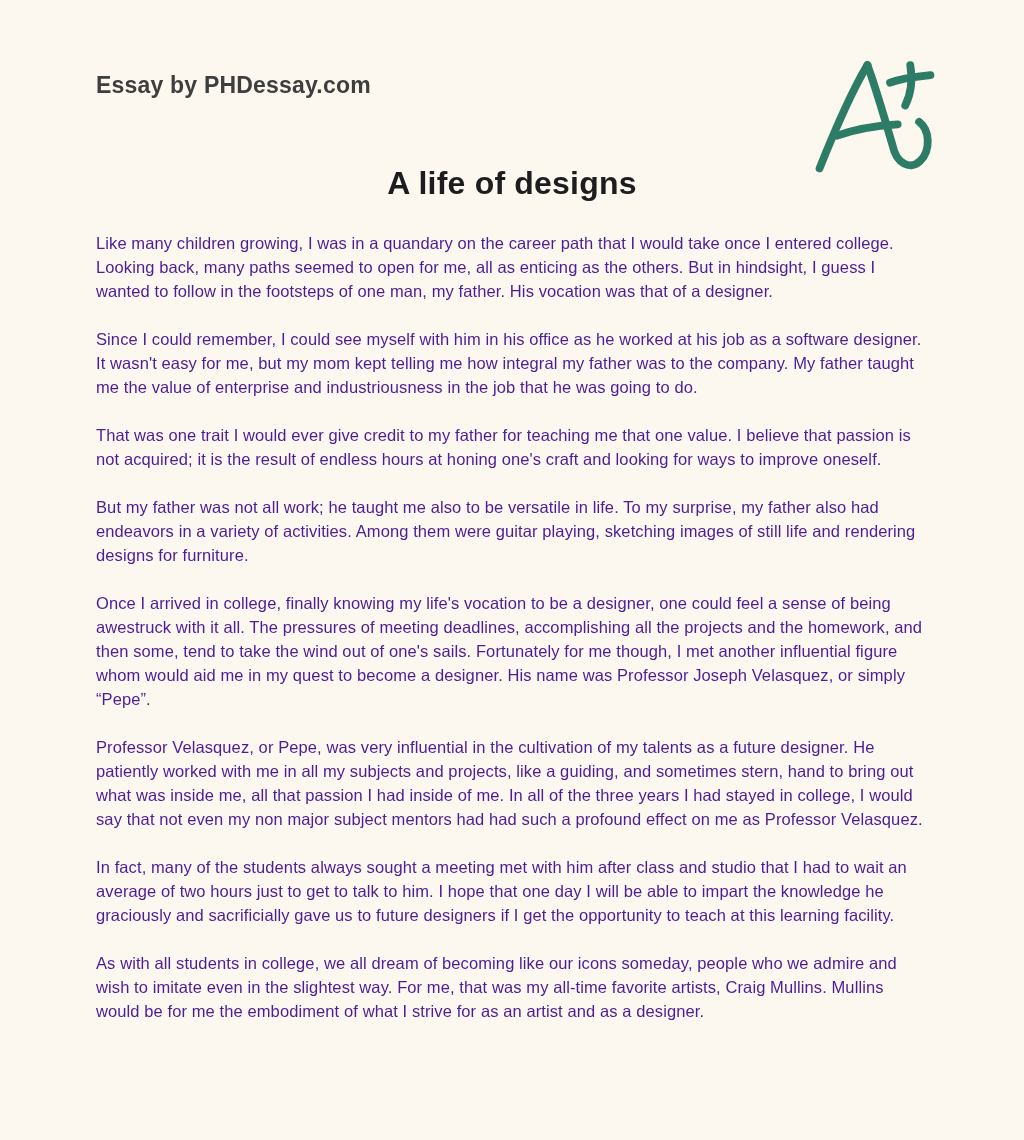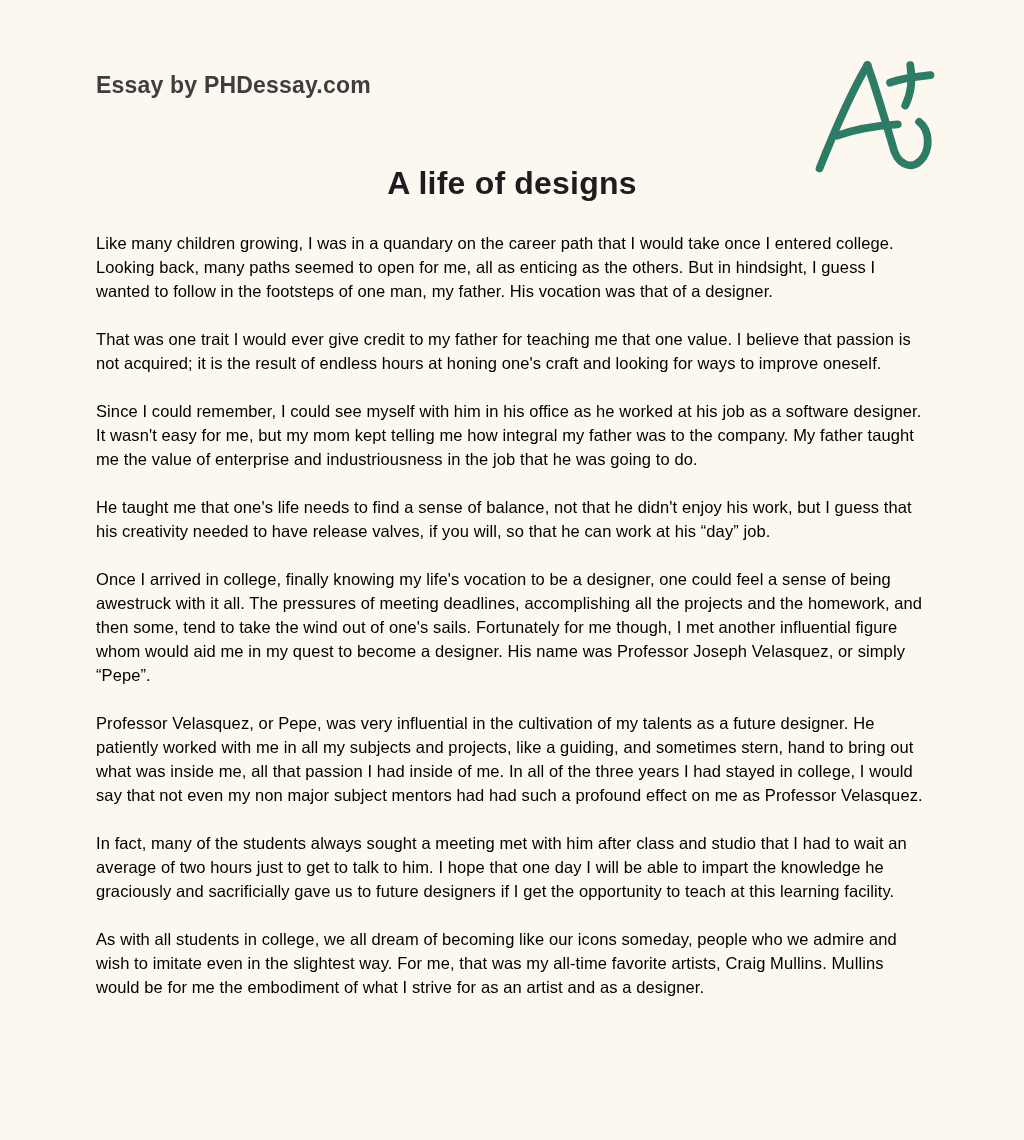--- a/index.html
+++ b/index.html
@@ -50,21 +50,21 @@
     color: #1d1d1f;
     letter-spacing: 0.2px;
     text-align: center;
   }
   .essay-body {
     margin-top: 29px;
   }
   .essay-body p {
     font-size: 16.5px;
     line-height: 24px;
-    color: #000000;
+    color: #4c1d95;
     letter-spacing: 0.1px;
     margin-bottom: 24px;
   }
 </style>
 </head>
 <body>
 
 <div class="page">
   <div class="content">
 
@@ -78,23 +78,23 @@
           <path d="M78,8 C80,20 79,30 74,40"></path>
           <path d="M62,22 C72,18 84,17 94,16"></path>
         </svg>
       </span>
     </div>
 
     <h1 class="essay-title">A life of designs</h1>
 
     <div class="essay-body">
       <p>Like many children growing, I was in a quandary on the career path that I would take once I entered college. Looking back, many paths seemed to open for me, all as enticing as the others. But in hindsight, I guess I wanted to follow in the footsteps of one man, my father. His vocation was that of a designer.</p>
+      <p>Since I could remember, I could see myself with him in his office as he worked at his job as a software designer. It wasn't easy for me, but my mom kept telling me how integral my father was to the company. My father taught me the value of enterprise and industriousness in the job that he was going to do.</p>
       <p>That was one trait I would ever give credit to my father for teaching me that one value. I believe that passion is not acquired; it is the result of endless hours at honing one's craft and looking for ways to improve oneself.</p>
-      <p>Since I could remember, I could see myself with him in his office as he worked at his job as a software designer. It wasn't easy for me, but my mom kept telling me how integral my father was to the company. My father taught me the value of enterprise and industriousness in the job that he was going to do.</p>
-      <p>He taught me that one's life needs to find a sense of balance, not that he didn't enjoy his work, but I guess that his creativity needed to have release valves, if you will, so that he can work at his “day” job.</p>
+      <p>But my father was not all work; he taught me also to be versatile in life.  To my surprise, my father also had endeavors in a variety of activities. Among them were guitar playing, sketching images of still life and rendering designs for furniture.</p>
       <p>Once I arrived in college, finally knowing my life's vocation to be a designer, one could feel a sense of being awestruck with it all. The pressures of meeting deadlines, accomplishing all the projects and the homework, and then some, tend to take the wind out of one's sails. Fortunately for me though, I met another influential figure whom would aid me in my quest to become a designer. His name was Professor Joseph Velasquez, or simply “Pepe”.</p>
       <p>Professor Velasquez, or Pepe, was very influential in the cultivation of my talents as a future designer. He patiently worked with me in all my subjects and projects, like a guiding, and sometimes stern, hand to bring out what was inside me, all that passion I had inside of me. In all of the three years I had stayed in college, I would say that not even my non major subject mentors had had such a profound effect on me as Professor Velasquez.</p>
       <p>In fact, many of the students always sought a meeting met with him after class and studio that I had to wait an average of two hours just to get to talk to him. I hope that one day I will be able to impart the knowledge he graciously and sacrificially gave us to future designers if I get the opportunity to teach at this learning facility.</p>
       <p>As with all students in college, we all dream of becoming like our icons someday, people who we admire and wish to imitate even in the slightest way. For me, that was my all-time favorite artists, Craig Mullins. Mullins would be for me the embodiment of what I strive for as an artist and as a designer.</p>
 
     </div>
 
   </div>
 </div>
 

